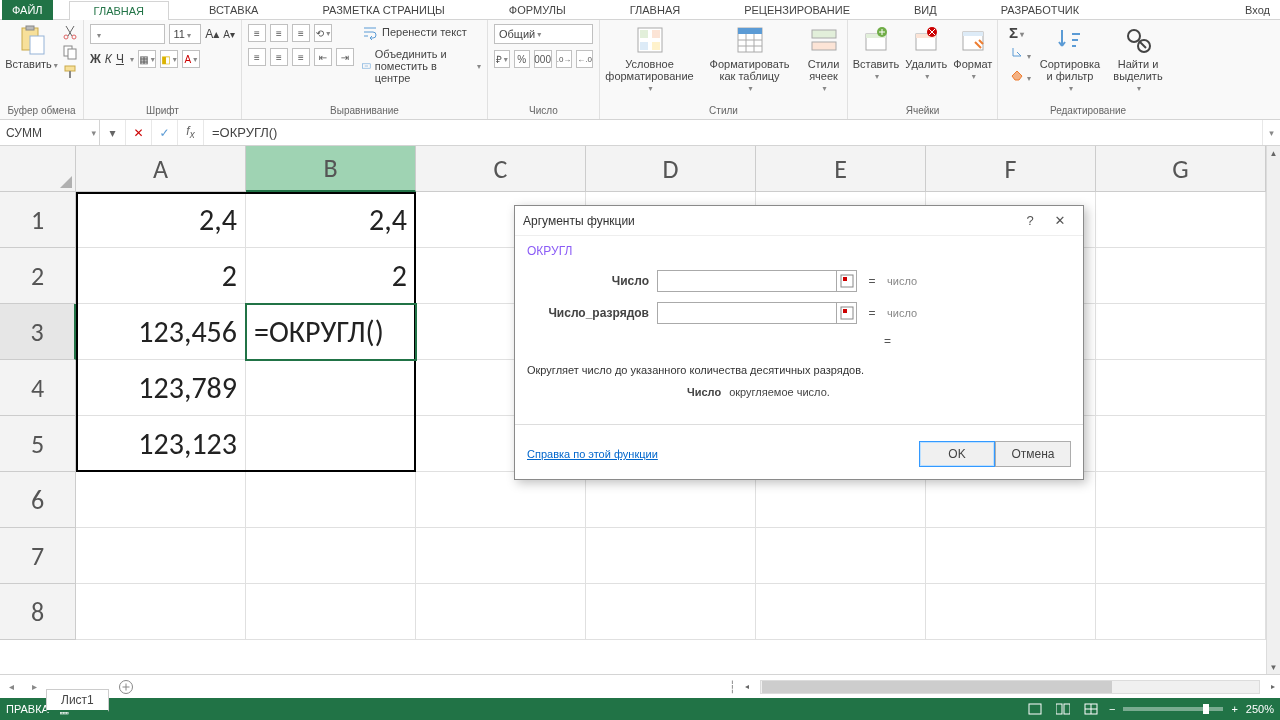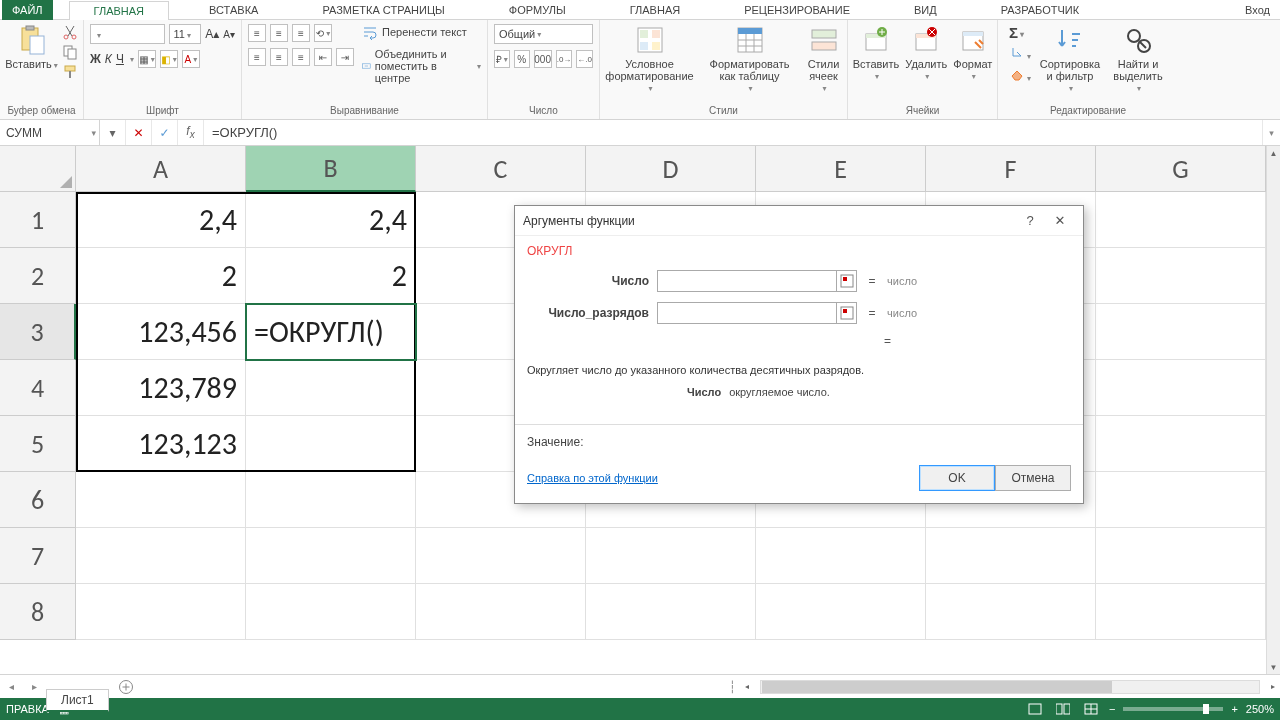--- a/index.html
+++ b/index.html
@@ -61,21 +61,21 @@
   .status-right { margin-left:auto; display:flex; align-items:center; gap:8px; }
   .view-btn { width:20px; height:16px; display:flex;align-items:center;justify-content:center; }
   .zoom-slider { width:100px; height:4px; background: rgba(255,255,255,0.4); position:relative; }
   .zoom-slider::after { content:""; position:absolute; left:80%; top:-3px; width:6px; height:10px; background:#fff; }
   
   .dialog { position:absolute; left:514px; top:205px; width:570px; background:#fff; border:1px solid #8a8a8a; box-shadow: 3px 3px 10px rgba(0,0,0,0.25); font-size:12px; }
   .dlg-title { height:30px; display:flex; align-items:center; padding: 0 8px; border-bottom: 1px solid #eee; }
   .dlg-title .t { flex:1; font-size:12px; color:#333; }
   .dlg-title .hb { width:30px; text-align:center; font-size:13px; color:#555; }
   .dlg-body { padding: 8px 12px 12px 12px; }
-  .dlg-fn { font-size:12px; color:#ef4444; margin-bottom: 12px; }
+  .dlg-fn { font-size:12px; color:#8b5cf6; margin-bottom: 12px; }
   .arg-row { display:flex; align-items:center; margin-bottom: 10px; }
   .arg-label { width:130px; text-align:right; padding-right:8px; font-weight:bold; font-size:12px;}
   .arg-input { width:180px; height:22px; border:1px solid #aaa; background:#fff; }
   .arg-picker { width:20px; height:22px; border:1px solid #aaa; border-left:none; display:flex;align-items:center;justify-content:center; }
   .arg-eq { width:30px; text-align:center; color:#555; }
   .arg-res { color:#888; font-size:11px; }
   .dlg-desc { font-size:11px; color:#333; margin: 16px 0 10px 0; }
   .dlg-curarg { display:flex; font-size:11px; margin-bottom: 26px; padding-left:160px;}
   .dlg-curarg b { margin-right:8px; }
   .dlg-sep { border-top:1px solid #ddd; margin: 0 -12px 10px -12px; }
@@ -491,23 +491,20 @@
       <div class="arg-eq">=</div>
       <div class="arg-res">число</div>
     </div>
     <div style="text-align:right;padding-right:180px;color:#555">=</div>
     <div class="dlg-desc">Округляет число до указанного количества десятичных разрядов.</div>
     <div class="dlg-curarg">
       <b>Число</b>
         <span>округляемое число.</span>
     </div>
     <div class="dlg-sep"></div>
-    <div class="dlg-foot">
-      <span>Значение:</span>
-    </div>
     <div class="dlg-foot" style="margin-top:16px">
       <a class="dlg-link">Справка по этой функции</a>
       <div class="dlg-btns">
         <div class="dlg-btn primary">OK</div>
         <div class="dlg-btn">Отмена</div>
       </div>
     </div>
   </div>
 </div>
 

